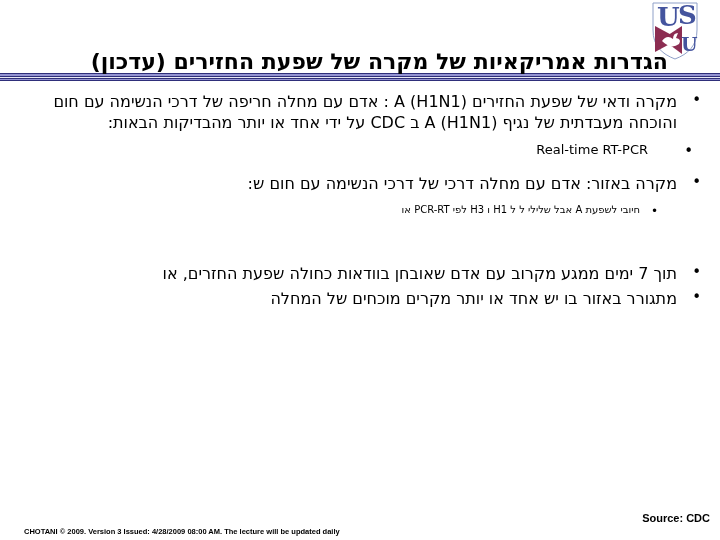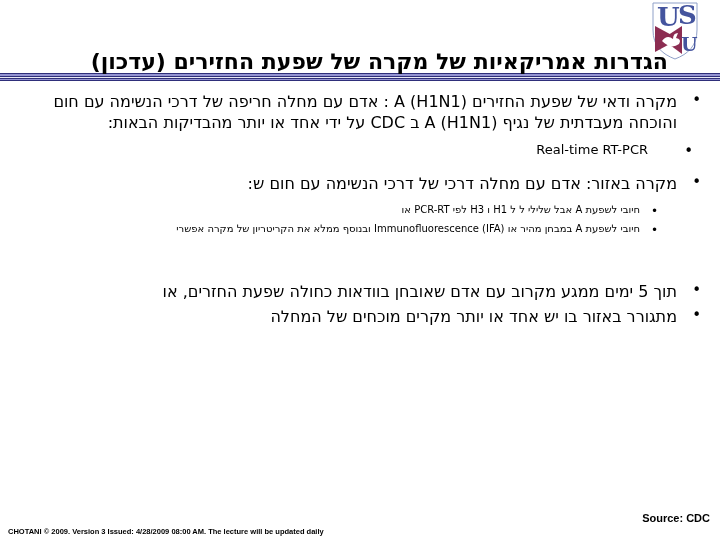--- a/index.html
+++ b/index.html
@@ -87,21 +87,21 @@
     font-size: 10px; line-height: 1.35;
     padding-right: 80px; margin: 5px 0;
   }
   li.l3::before { right: 62px; font-size: 12px; }
   li.l1 + li.l3 { margin-top: 9px; }
   .lead { }
 
   
   .footer-left {
     position: absolute;
-    left: 8px; bottom: 4px;
+    left: 24px; bottom: 4px;
     font-family: "Liberation Sans", sans-serif;
     font-size: 7.5px;
     font-weight: bold;
     color: #000;
     letter-spacing: 0;
   }
   .footer-right {
     position: absolute;
     right: 10px; bottom: 16px;
     font-family: "Liberation Sans", sans-serif;
@@ -130,24 +130,23 @@
   <div class="divider"></div>
 
   <main class="content">
       <ul class="section">
         <li class="l1"><span class="lead">מקרה ודאי</span><span> של שפעת החזירים A (H1N1)‎ : אדם עם מחלה חריפה של דרכי הנשימה עם חום והוכחה מעבדתית של נגיף A (H1N1)‎ ב CDC על ידי אחד או יותר מהבדיקות הבאות:</span></li>
         <li class="l2"><span>Real-time RT-PCR</span></li>
       </ul>
       <ul class="section">
         <li class="l1"><span class="lead">מקרה באזור:</span><span> אדם עם מחלה דרכי של דרכי הנשימה עם חום ש:</span></li>
         <li class="l3"><span>חיובי לשפעת A אבל שלילי ל ל H1 ו H3 לפי PCR-RT או</span></li>
-        <li class="l3"><span>חיובי לשפעת A במבחן מהיר או Immunofluorescence (IFA)‎ ובנוסף ממלא את הקריטריון של מקרה אפשרי</span></li>
       </ul>
       <ul class="section">
-        <li class="l1"><span>תוך 5 ימים ממגע מקרוב עם אדם שאובחן בוודאות כחולה שפעת החזרים, או</span></li>
+        <li class="l1"><span>תוך 7 ימים ממגע מקרוב עם אדם שאובחן בוודאות כחולה שפעת החזרים, או</span></li>
         <li class="l1"><span>מתגורר באזור בו יש אחד או יותר מקרים מוכחים של המחלה</span></li>
       </ul>
     </main>
 
   <div class="footer-left">CHOTANI © 2009. Version 3 Issued: 4/28/2009 08:00 AM. The lecture will be updated daily</div>
   <div class="footer-right">Source: CDC</div>
 
 </div>
 
 </body></html>

